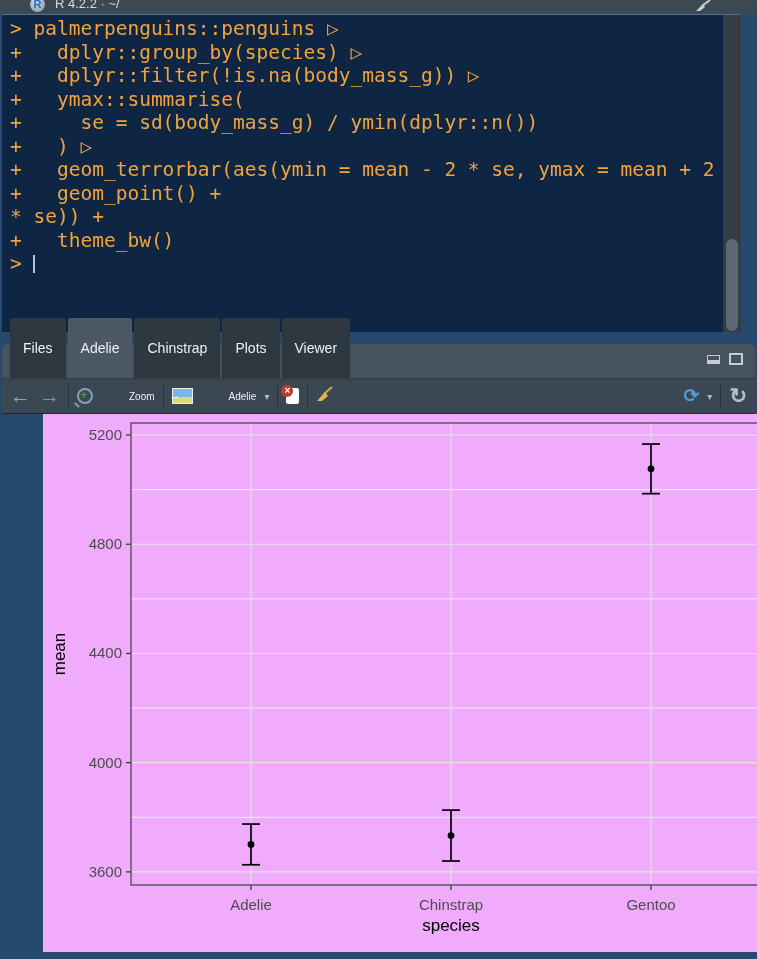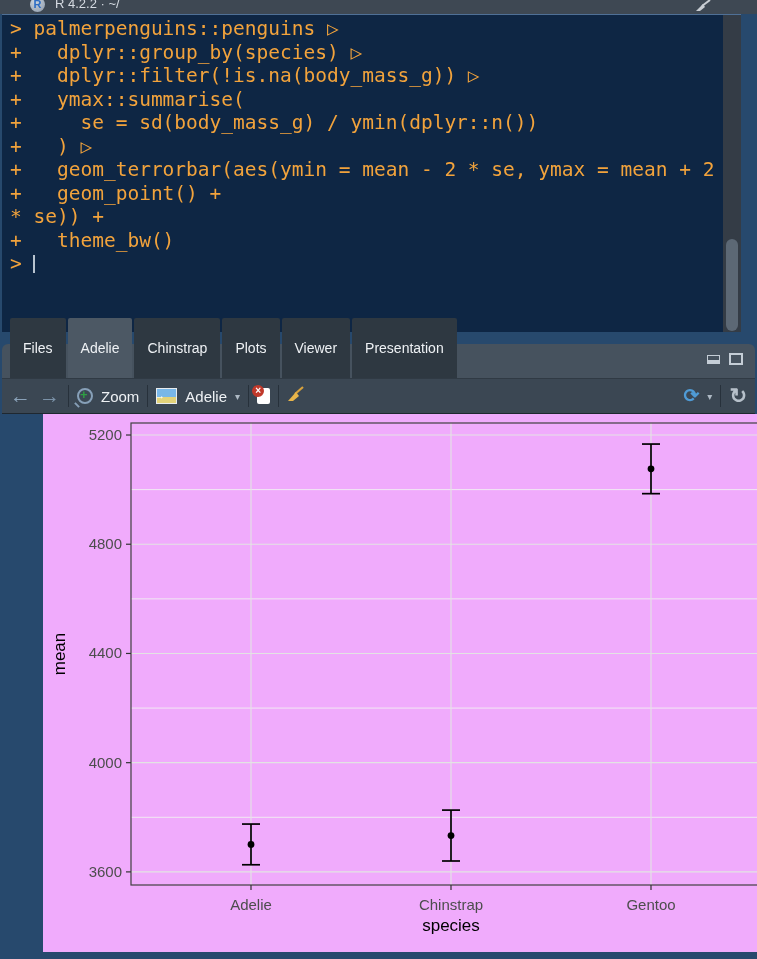--- a/index.html
+++ b/index.html
@@ -47,21 +47,21 @@
   .win-controls{position:absolute;right:12px;top:9px;display:flex;gap:9px;align-items:center;}
   .icon-minimize{width:13px;height:9px;border:1px solid #c4cdd6;border-bottom:4px solid #c4cdd6;box-sizing:border-box;}
   .icon-maximize{width:14px;height:12px;border:2px solid #c4cdd6;box-sizing:border-box;}
 
   .plots-toolbar{position:absolute;left:0;top:34px;width:100%;height:36px;
     background:var(--toolbar-bg);border-top:1px solid #303a44;border-bottom:1px solid #1f2830;
     box-sizing:border-box;display:flex;align-items:center;}
   .tb-group{display:flex;align-items:center;gap:8px;padding:0 8px;}
   .tb-spacer{flex:1;}
   .tb-sep{width:1px;height:22px;background:#27313b;}
-  .tb-label{color:var(--chrome-text);font-size:15px;}
+  .tb-label{color:var(--chrome-text);font-size:10px;margin-left:28px;}
   .arrow-back{color:#8aa2b9;font-size:21px;font-weight:bold;line-height:20px;}
   .arrow-fwd{color:#7b92a8;font-size:21px;font-weight:bold;line-height:20px;}
   .icon-magnifier{position:relative;width:12px;height:12px;border:2px solid #87a0b8;
     border-radius:50%;box-sizing:content-box;}
   .icon-magnifier::after{content:"";position:absolute;left:-5px;bottom:-4px;width:6px;height:2px;
     background:#87a0b8;transform:rotate(45deg);}
   .icon-magnifier .plus{position:absolute;left:1px;top:-3px;color:#2f9e44;font-weight:bold;
     font-size:13px;}
   .icon-export{position:relative;width:19px;height:14px;border:1px solid #e8ecef;
     background:linear-gradient(180deg,#79b7e8 55%,#e3d37a 55%);}
@@ -113,21 +113,20 @@
     </div>
   </div>
 
   <div class="plots-pane">
     <div class="tabstrip" id="tabstrip">
         <div class="tab">Files</div>
         <div class="tab active">Adelie</div>
         <div class="tab">Chinstrap</div>
         <div class="tab">Plots</div>
         <div class="tab">Viewer</div>
-        <div class="tab">Presentation</div>
       </div>
     <div class="win-controls">
       <span class="icon-minimize"></span>
       <span class="icon-maximize"></span>
     </div>
 
     <div class="plots-toolbar">
       <div class="tb-group">
         <span class="arrow-back">←</span>
         <span class="arrow-fwd">→</span>

